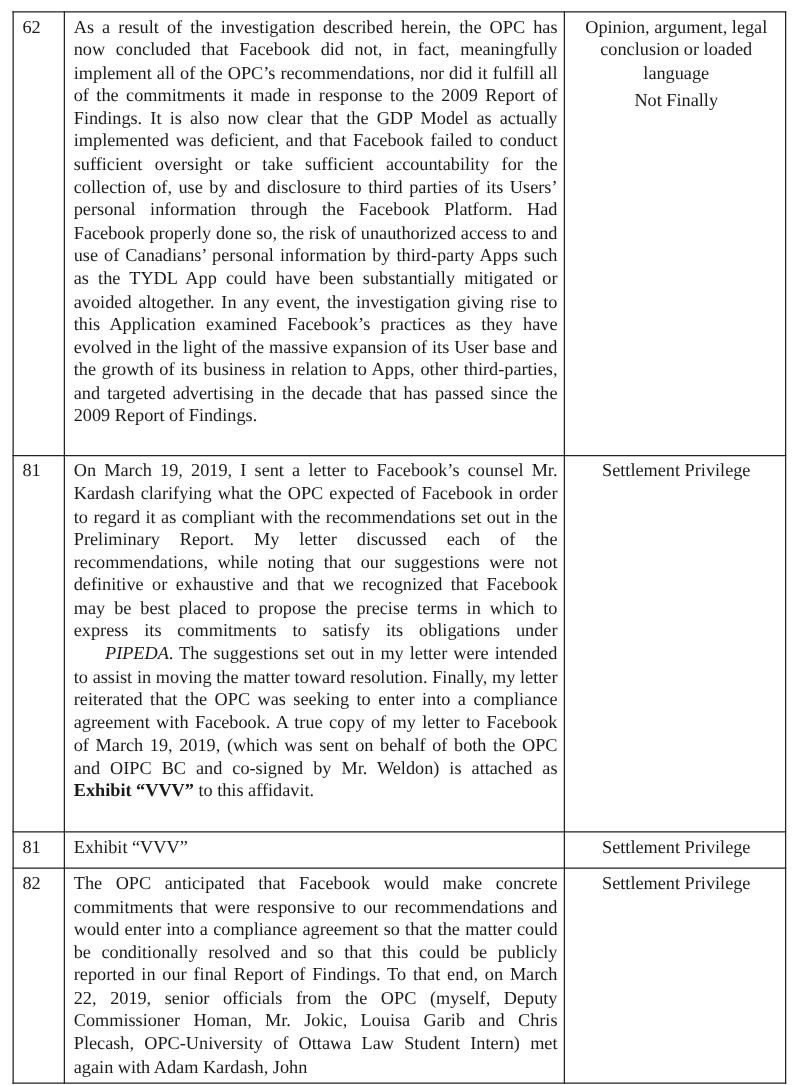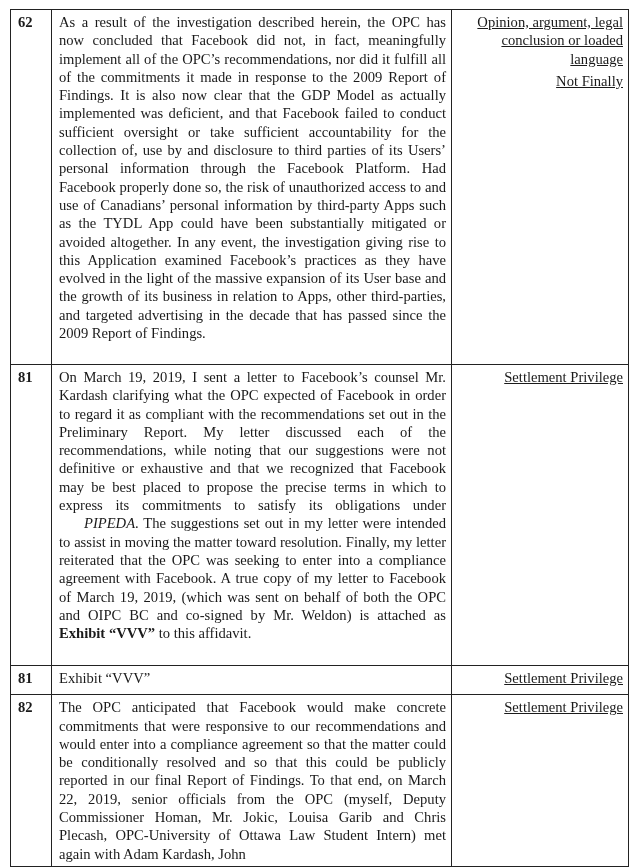--- a/index.html
+++ b/index.html
@@ -28,30 +28,28 @@
     table.doc-table td {
       border: 1.3px solid #222;
       vertical-align: top;
       padding: 3px 5px 3px 7px;
     }
     col.c-num { width: 41px; }
     col.c-text { width: 400px; }
     col.c-tag { width: 177px; }
     td.num {
       padding-left: 8px;
-      font-weight: bold;
     }
     td.text {
       text-align: justify;
       padding-right: 5px;
     }
     td.tag {
-      text-align: right;
+      text-align: center;
       padding-left: 6px;
-      text-decoration: underline;
     }
     .tag-line {
       display: block;
       margin-bottom: 4px;
     }
     .last-row td {
       border-bottom: 1.3px solid #222;
       margin-left: 48px;
     }
     em.it { font-style: italic; margin-left: 25px; }

